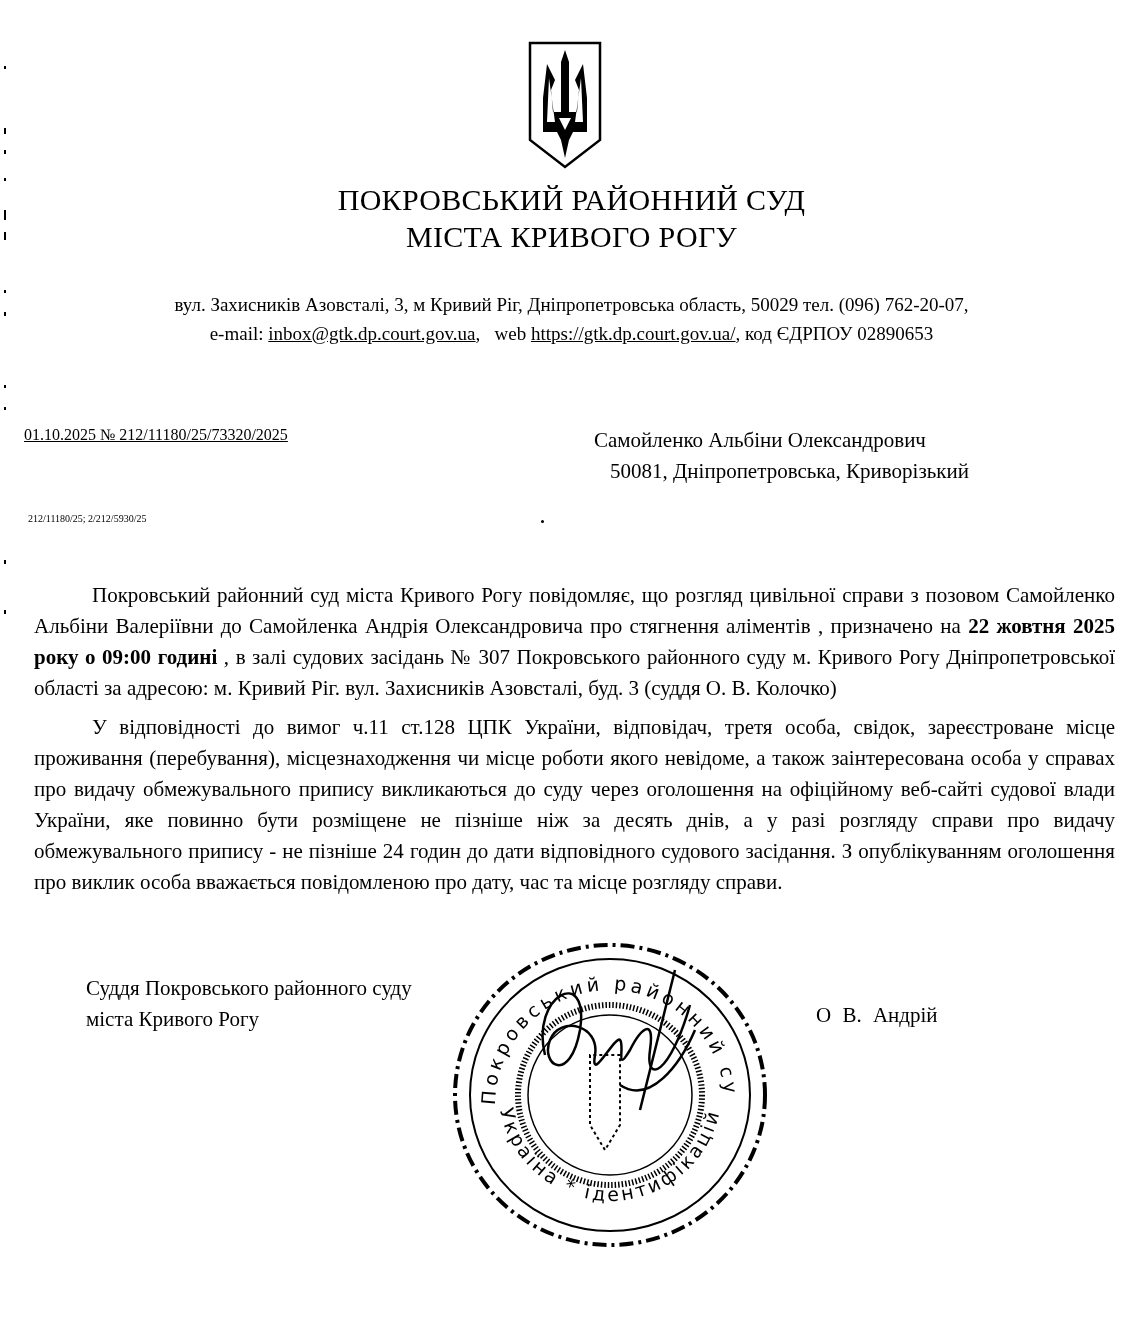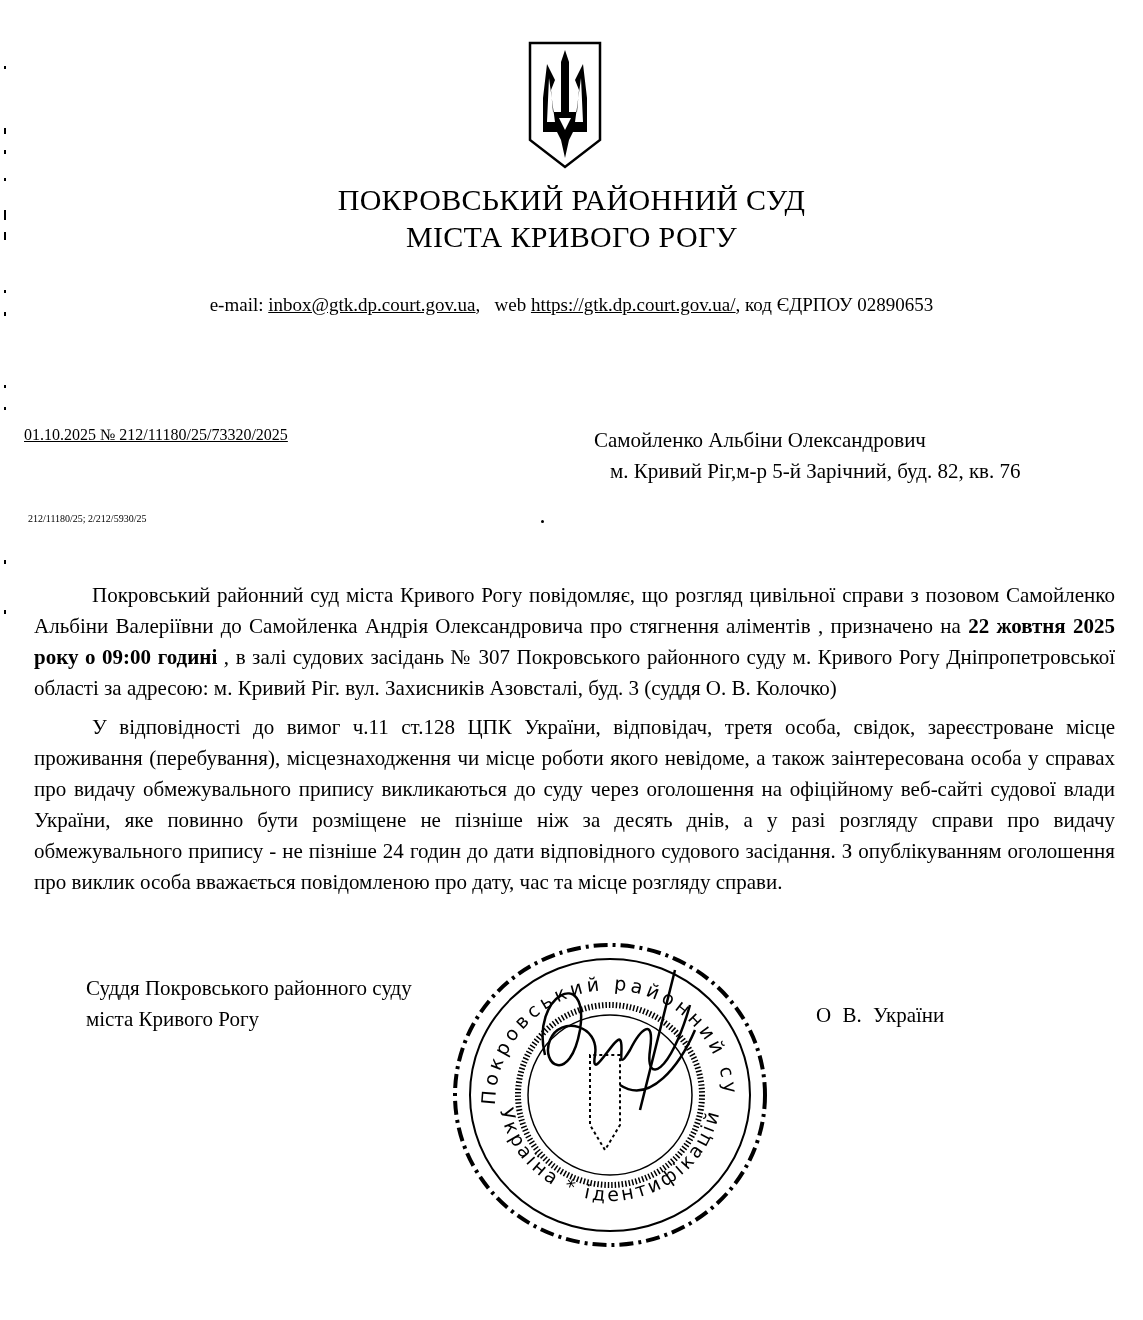--- a/index.html
+++ b/index.html
@@ -54,47 +54,48 @@
   <path d="M3 3 H73 V100 L38 127 L3 100 Z" fill="none" stroke="#000" stroke-width="2.5"></path>
   <path d="M38 10 L42 22 L42 72 L50 72 L52 50 L48 40 L56 24 L60 58 L60 92 L46 92 L42 100 L38 118 L34 100 L30 92 L16 92 L16 58 L20 24 L28 40 L24 50 L26 72 L34 72 L34 22 Z
            M22 38 L20 82 L28 82 Z M54 38 L56 82 L48 82 Z" fill="#000" fill-rule="evenodd"></path>
   <path d="M32 78 L38 90 L44 78 Z" fill="#fff"></path>
 </svg>
 
 <div class="abs court-name" style="top:183px">ПОКРОВСЬКИЙ РАЙОННИЙ СУД</div>
 <div class="abs court-name" style="top:220px">МІСТА КРИВОГО РОГУ</div>
 
 <div class="abs contacts" style="top:290px">
+  <div>вул. Захисників Азовсталі, 3, м  Кривий Ріг,  Дніпропетровська область, 50029 тел. (096) 762-20-07,</div>
   <div>
     <span>e-mail:</span>
     <span class="u">inbox@gtk.dp.court.gov.ua</span>,&nbsp;&nbsp;
     <span>web</span>
     <span class="u">https://gtk.dp.court.gov.ua/</span><span>, код ЄДРПОУ 02890653</span>
   </div>
 </div>
 
 <div class="abs ref-no">01.10.2025 № 212/11180/25/73320/2025</div>
 <div class="abs ref-sub">212/11180/25; 2/212/5930/25</div>
 
 <div class="abs recipient">
   <div>Самойленко Альбіни Олександрович</div>
-  <div>м. Кривий Ріг,м-р 5-й Зарічний, буд. 82, кв. 76</div>
+  <div>50081,  Дніпропетровська,  Криворізький</div>
 </div>
 <div class="abs dot"></div>
 
 <div class="abs body-text" style="top:572px">
   <p><span>Покровський районний суд міста Кривого Рогу  повідомляє, що розгляд цивільної справи з позовом Самойленко Альбіни Валеріївни до Самойленка Андрія Олександровича про стягнення аліментів , призначено на </span><b>22 жовтня  2025 року  о 09:00 годині</b><span> , в залі судових засідань № 307 Покровського  районного суду м. Кривого Рогу Дніпропетровської області за адресою: м. Кривий Ріг. вул. Захисників Азовсталі,  буд. 3 (суддя  О. В. Колочко)</span></p>
   <p>У відповідності до вимог ч.11 ст.128 ЦПК України, відповідач, третя особа, свідок, зареєстроване місце проживання (перебування), місцезнаходження чи місце роботи якого невідоме, а також заінтересована особа у справах про видачу обмежувального припису викликаються до суду через оголошення на офіційному веб-сайті судової влади України, яке повинно бути розміщене не пізніше ніж за десять днів, а у разі розгляду справи про видачу обмежувального припису - не пізніше 24 годин до дати відповідного судового засідання. З опублікуванням оголошення про виклик особа вважається повідомленою про дату, час та місце розгляду справи.</p>
 </div>
 
 <div class="abs sign-left">
   <div>Суддя  Покровського районного суду</div>
   <div>міста Кривого Рогу</div>
 </div>
-<div class="abs sign-right">О  В.  України</div>
+<div class="abs sign-right">О  В.  Андрій</div>
 
 <svg class="abs stamp" viewBox="0 0 340 320">
   <defs>
     <path id="arcTop" d="M55 170 A115 115 0 0 1 285 170"></path>
     <path id="arcBot" d="M60 175 A112 112 0 0 0 280 175"></path>
   </defs>
   <ellipse cx="170" cy="160" rx="155" ry="150" fill="none" stroke="#000" stroke-width="4" stroke-dasharray="14 5 3 5"></ellipse>
   <ellipse cx="170" cy="160" rx="140" ry="136" fill="none" stroke="#000" stroke-width="2"></ellipse>
   <ellipse cx="170" cy="160" rx="92" ry="90" fill="none" stroke="#000" stroke-width="6" stroke-dasharray="1.5 2"></ellipse>
   <ellipse cx="170" cy="160" rx="82" ry="80" fill="none" stroke="#000" stroke-width="1.5"></ellipse>

